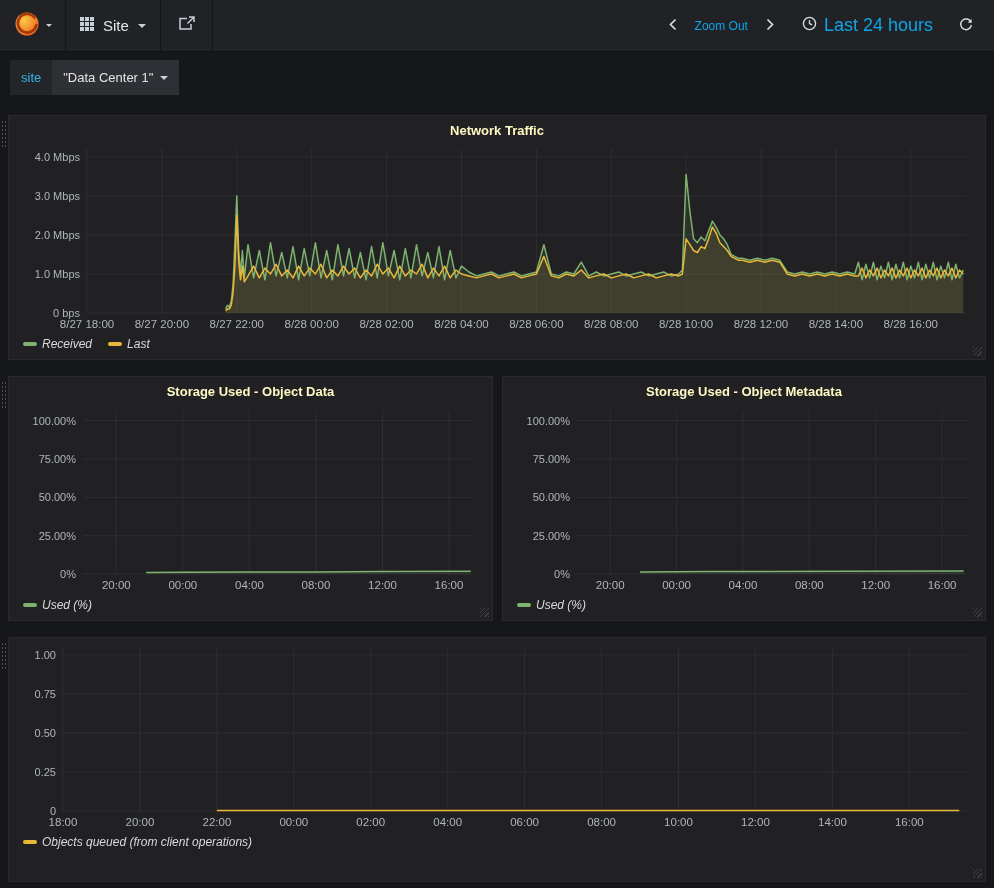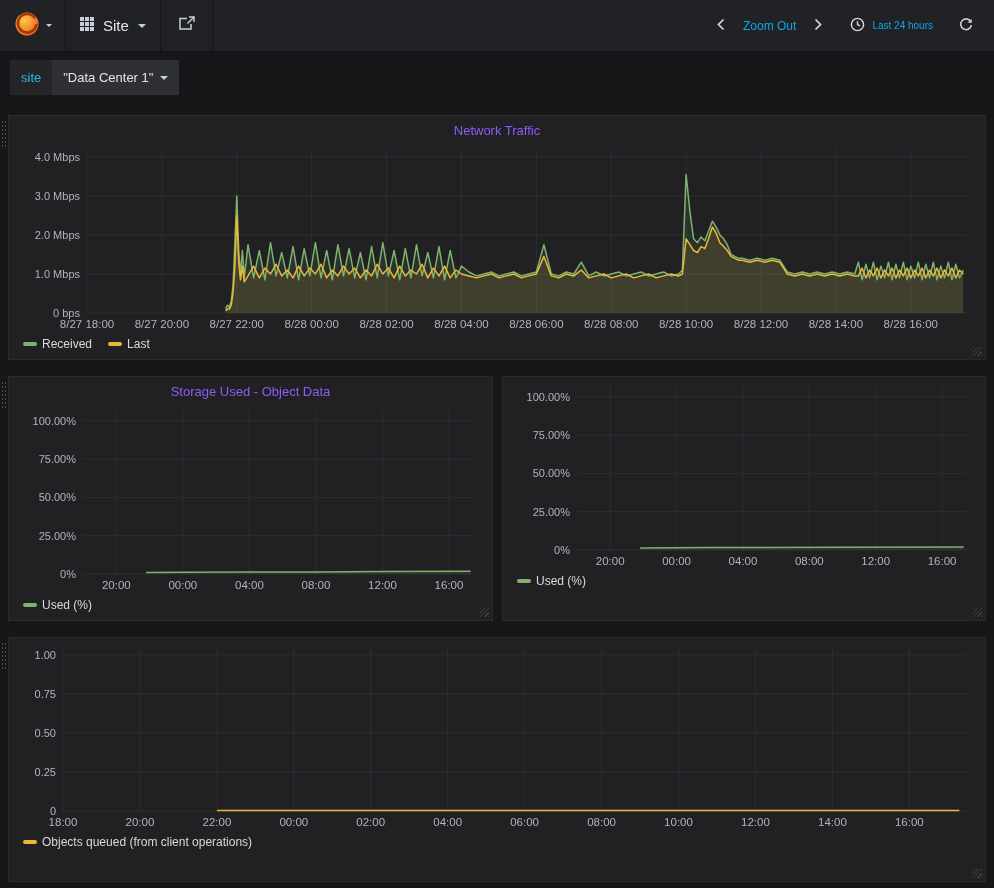--- a/index.html
+++ b/index.html
@@ -15,21 +15,21 @@
   .nav-dash { gap: 9px; font-size: 15px; color: #e4e5e6; }
   .nav-share { padding: 0 17px; }
   .caret { width: 0; height: 0; display: inline-block;
            border-left: 4px solid transparent; border-right: 4px solid transparent;
            border-top: 4px solid #c7d0d9; }
   .caret.sm { border-left-width: 3px; border-right-width: 3px; border-top-width: 3px; }
   .nav-right { margin-left: auto; display: flex; align-items: center; padding-right: 12px; }
   .nav-btn { background: none; border: none; color: #0ea5e9; cursor: pointer;
              font-family: "Liberation Sans", sans-serif; font-size: 12px;
              display: flex; align-items: center; gap: 7px; padding: 6px 9px; }
-  .nav-btn.time { font-size: 10px; margin-left: 10px; }
+  .nav-btn.time { font-size: 18px; margin-left: 10px; }
   .nav-btn.refresh { margin-left: 8px; }
 
   
   .submenu { padding: 8px 10px; display: flex; }
   .variable { display: flex; height: 35px; font-size: 13px; }
   .var-label { background: #232529; color: #33b5e5; display: flex; align-items: center;
                padding: 0 11px; }
   .var-value { background: #2f3035; color: #e4e5e6; display: flex; align-items: center;
                gap: 7px; padding: 0 11px; cursor: pointer; }
 
@@ -37,24 +37,24 @@
   .dashboard { padding-top: 12px; }
   .row { position: relative; margin: 0 8px 16px 8px; display: grid; gap: 9px;
          grid-template-columns: 1fr; }
   .row.two { grid-template-columns: 1fr 1fr; }
   .drag-dots { position: absolute; left: -7px; top: 5px; width: 5px; height: 28px;
                background-image: radial-gradient(circle, #4a4d51 1px, transparent 1.1px);
                background-size: 3px 4px; cursor: grab; }
   .panel { position: relative; height: 245px; background: #212124;
            border: 1px solid #2b2b2e; padding: 3px 8px 4px 8px; }
   .panel-title { height: 24px; line-height: 24px; text-align: center; font-size: 13px;
-                 font-weight: 400; color: #8b5cf6; cursor: pointer; }
+                 font-weight: 700; color: #fef9c3; cursor: pointer; }
   .chart { height: 190px; width: 100%; cursor: crosshair; }
   .legend { height: 22px; display: flex; align-items: center; gap: 16px; padding-left: 6px;
-            font-size: 12px; color: #d8d9da; }
+            font-size: 12px; color: #d8d9da; font-style: italic; }
   .legend-item { display: inline-flex; align-items: center; gap: 5px; cursor: pointer; }
   .legend-swatch { width: 14px; height: 4px; border-radius: 2px; display: inline-block; }
   .resize-corner { position: absolute; right: 3px; bottom: 3px; width: 9px; height: 9px;
                    cursor: nwse-resize;
                    background: repeating-linear-gradient(135deg, #3e4145 0 1px, transparent 1px 3px); }
 
   svg text { fill: #aeb5bc; font-family: "Liberation Sans", sans-serif; font-size: 11px; }
   svg text.xlab { font-size: 11.5px; }
 </style>
 </head>
@@ -245,20 +245,21 @@
           </svg></div>
       <div class="legend">
           <span class="legend-item">
             <span class="legend-swatch" style="background: rgb(126, 178, 109);"></span>
             <span>Used (%)</span>
           </span>
         </div>
       <div class="resize-corner"></div>
     </div>
     <div class="panel">
+      <div class="panel-title">Storage Used - Object Metadata</div>
       <div class="chart"><svg width="466" height="190">
             <line x1="66" x2="456" y1="170" y2="170" stroke="#2e2e32" stroke-width="1"></line>
             <text x="59" y="174" text-anchor="end">0%</text>
             <line x1="66" x2="456" y1="131.7" y2="131.7" stroke="#2e2e32" stroke-width="1"></line>
             <text x="59" y="135.7" text-anchor="end">25.00%</text>
             <line x1="66" x2="456" y1="93.4" y2="93.4" stroke="#2e2e32" stroke-width="1"></line>
             <text x="59" y="97.4" text-anchor="end">50.00%</text>
             <line x1="66" x2="456" y1="55" y2="55" stroke="#2e2e32" stroke-width="1"></line>
             <text x="59" y="59" text-anchor="end">75.00%</text>
             <line x1="66" x2="456" y1="16.7" y2="16.7" stroke="#2e2e32" stroke-width="1"></line>

